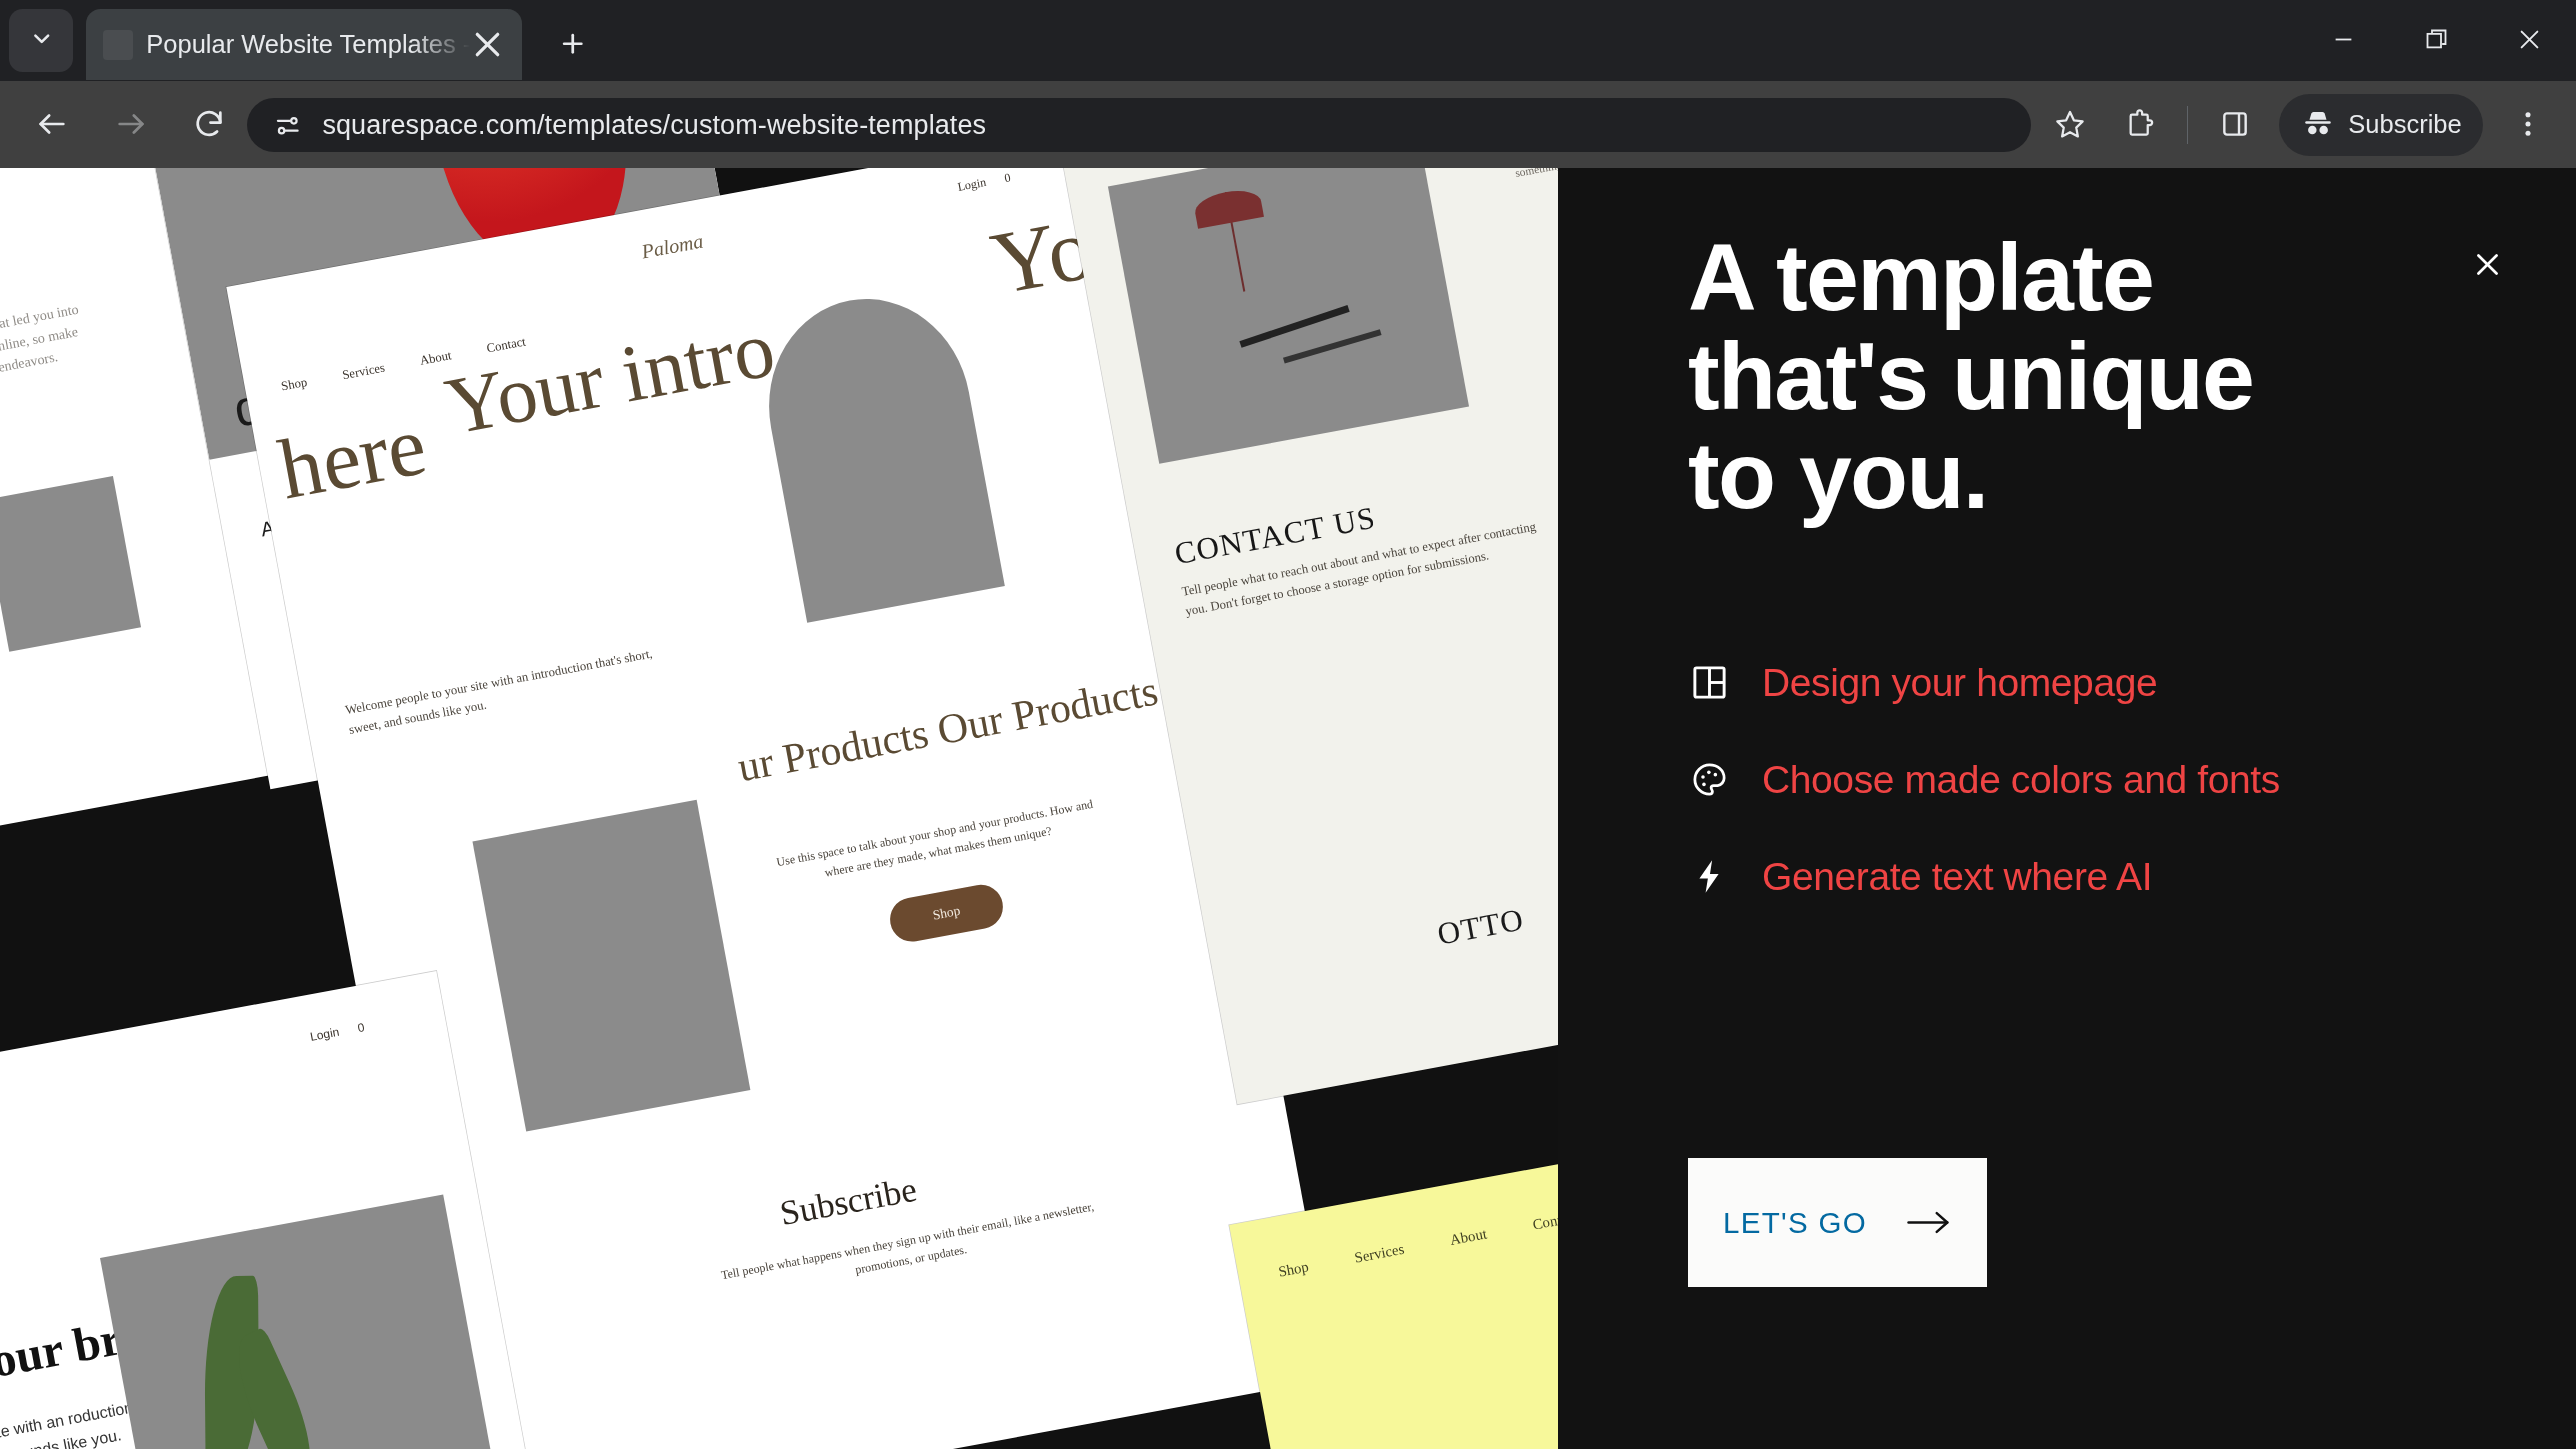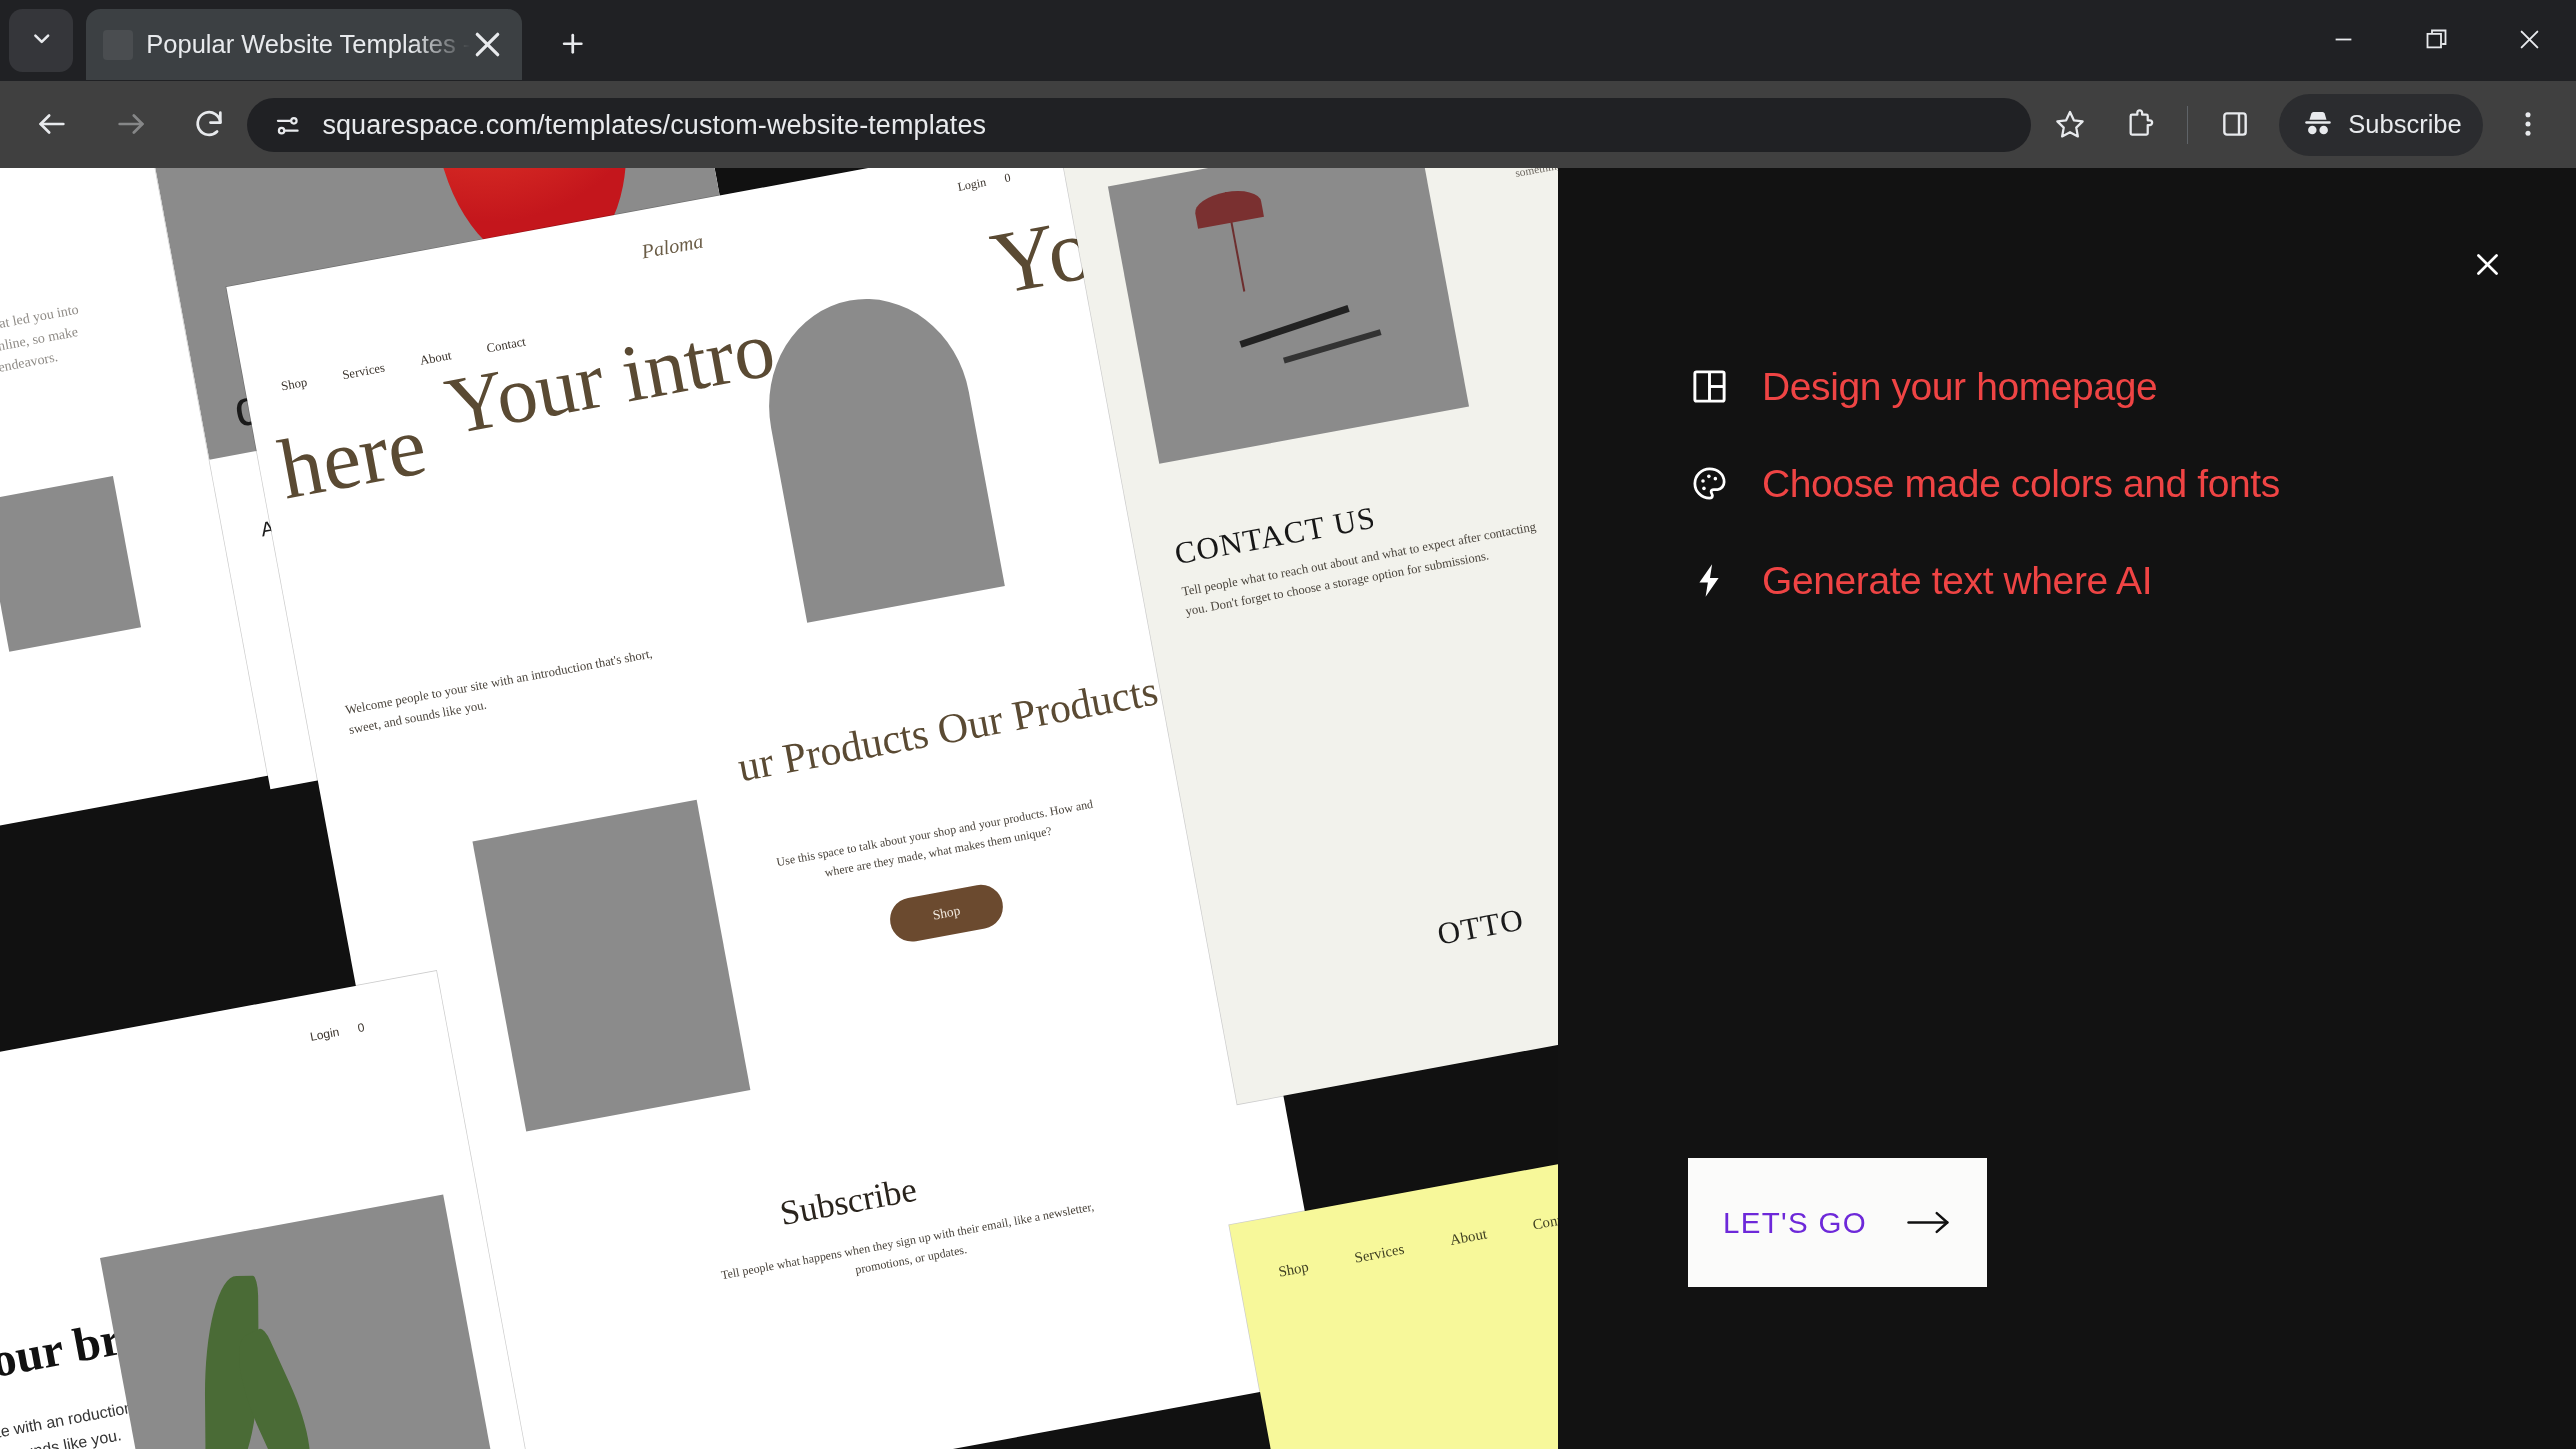--- a/index.html
+++ b/index.html
@@ -190,21 +190,21 @@
   .feature-icon svg { width: 39px; height: 39px; }
   .feature-label { font-size: 39px; font-weight: 400; color: #ef4444; letter-spacing: -0.4px; }
 
   .cta {
     position: absolute; left: 130px; top: 990px;
     width: 299px; height: 129px; background: #fbfbfa;
     display: flex; align-items: center; justify-content: center; gap: 38px;
     cursor: pointer; border: none;
   }
   .cta-label {
-    font-size: 29.5px; letter-spacing: 1.3px; color: #6d28d9; font-weight: 400;
+    font-size: 29.5px; letter-spacing: 1.3px; color: #0369a1; font-weight: 400;
   }
   .cta-arrow { width: 47px; height: 31px; color: #111; }
   .cta-arrow svg { width: 47px; height: 31px; }
 </style>
 </head>
 <body>
 
 <div id="root">
 
   <div class="tabstrip">
@@ -436,20 +436,25 @@
       <div class="panel-close">
         <span>
           <svg viewBox="0 0 24 24" fill="none" stroke="#ffffff" stroke-width="2.1" stroke-linecap="round">
               <line x1="5" y1="5" x2="19" y2="19"></line>
               <line x1="19" y1="5" x2="5" y2="19"></line>
             </svg>
         </span>
       </div>
 
       <div class="panel-inner">
+        <h1 class="panel-heading">
+          <span>A template</span>
+          <span>that's unique</span>
+          <span>to you.</span>
+        </h1>
 
         <div class="features">
 
           <div class="feature">
             <span class="feature-icon">
               <svg viewBox="0 0 24 24" fill="none" stroke="#fff" stroke-width="1.8" stroke-linejoin="round">
                 <rect x="3" y="3" width="18" height="18" rx="1"></rect>
                 <line x1="12" y1="3" x2="12" y2="21"></line>
                 <line x1="12" y1="12" x2="21" y2="12"></line>
               </svg>

